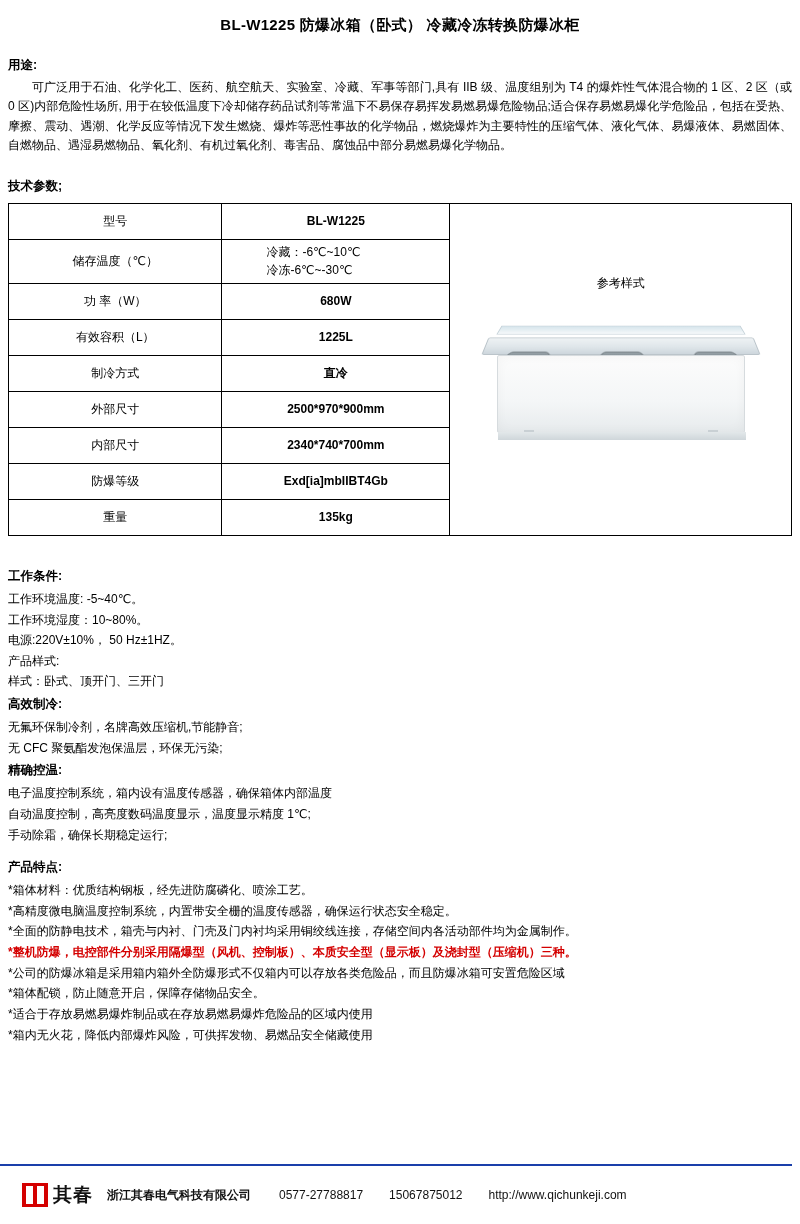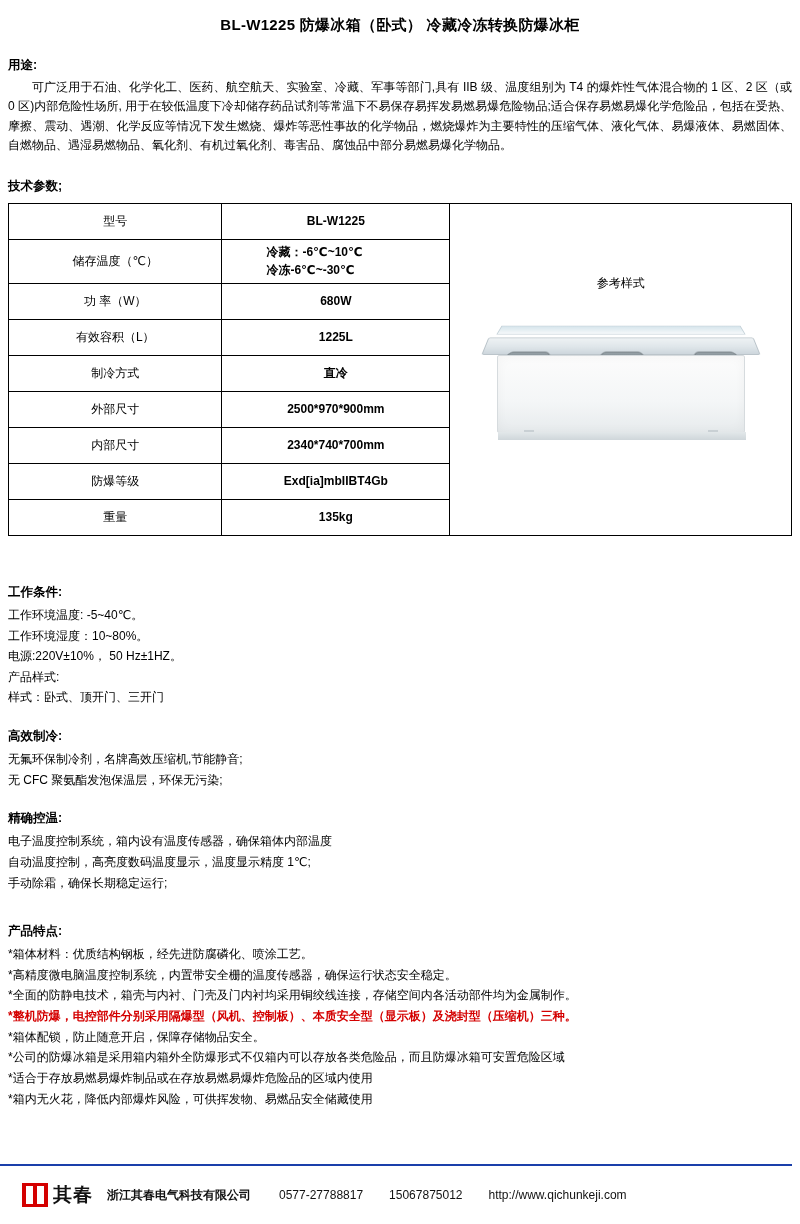--- a/index.html
+++ b/index.html
@@ -50,21 +50,21 @@
     border: 1px solid #000000;
     font-size: 12px;
     text-align: center;
     vertical-align: middle;
     height: 36px;
     padding: 3px 4px;
   }
   td.col-label { width: 208px; }
   td.col-value { width: 222px; font-weight: bold; }
   td.col-img   { width: 333px; vertical-align: top; }
-  .two-line { line-height: 1.55; font-weight: bold; text-align: left; padding-left: 40px; }
+  .two-line { line-height: 1.55; font-weight: normal; text-align: left; padding-left: 40px; }
   .img-cap { font-size: 12px; padding-top: 12px; text-align: center; }
 
   
   .freezer-wrap {
     width: 100%;
     height: 184px;
     display: flex;
     align-items: center;
     justify-content: center;
     padding-bottom: 6px;
@@ -117,21 +117,21 @@
     transform: perspective(260px) rotateX(52deg);
     border: 1px solid #c3d0d7;
   }
   .fz-foot {
     position: absolute; bottom: -4px;
     width: 10px; height: 6px; background: #c9d0d4;
   }
   .fz-f1 { left: 26px; }
   .fz-f2 { right: 26px; }
 
-  .block { margin-top: 20px; }
+  .block { margin-top: 4px; }
   .line {
     font-size: 12px;
     line-height: 1.72;
   }
   .redb { color: #d40000; font-weight: bold; }
 
   
   .footer {
     position: absolute;
     left: 0; bottom: 0;
@@ -285,22 +285,22 @@
   </div>
 
   <div class="spacer-10"></div>
 
   <div class="block">
     <div class="section-head">产品特点:</div>
     <div class="line">*箱体材料：优质结构钢板，经先进防腐磷化、喷涂工艺。</div>
     <div class="line">*高精度微电脑温度控制系统，内置带安全栅的温度传感器，确保运行状态安全稳定。</div>
     <div class="line">*全面的防静电技术，箱壳与内衬、门壳及门内衬均采用铜绞线连接，存储空间内各活动部件均为金属制作。</div>
     <div class="line redb">*整机防爆，电控部件分别采用隔爆型（风机、控制板）、本质安全型（显示板）及浇封型（压缩机）三种。</div>
+    <div class="line">*公司的防爆冰箱是采用箱内箱外全防爆形式不仅箱内可以存放各类危险品，而且防爆冰箱可安置危险区域</div>
     <div class="line">*箱体配锁，防止随意开启，保障存储物品安全。</div>
-    <div class="line">*公司的防爆冰箱是采用箱内箱外全防爆形式不仅箱内可以存放各类危险品，而且防爆冰箱可安置危险区域</div>
     <div class="line">*适合于存放易燃易爆炸制品或在存放易燃易爆炸危险品的区域内使用</div>
     <div class="line">*箱内无火花，降低内部爆炸风险，可供挥发物、易燃品安全储藏使用</div>
   </div>
 
   <div class="footer">
     <div class="logo">
       <div class="logo-mark"></div>
       <div class="logo-text">其春</div>
     </div>
     <div class="company">浙江其春电气科技有限公司</div>

